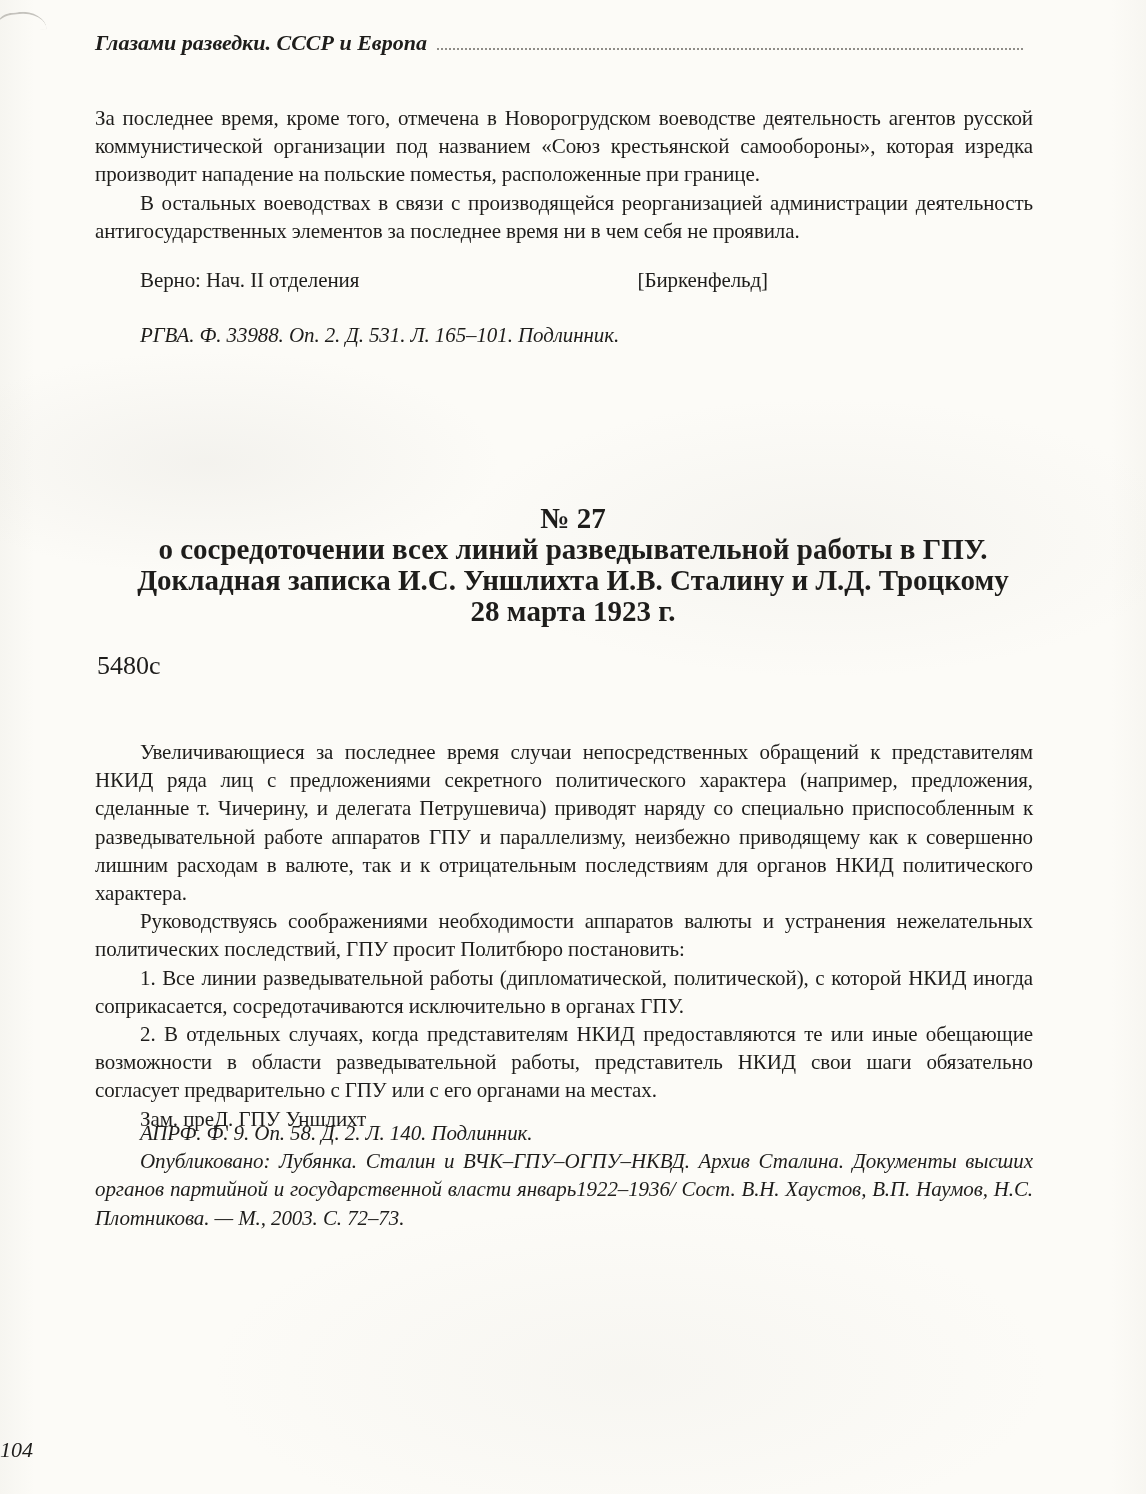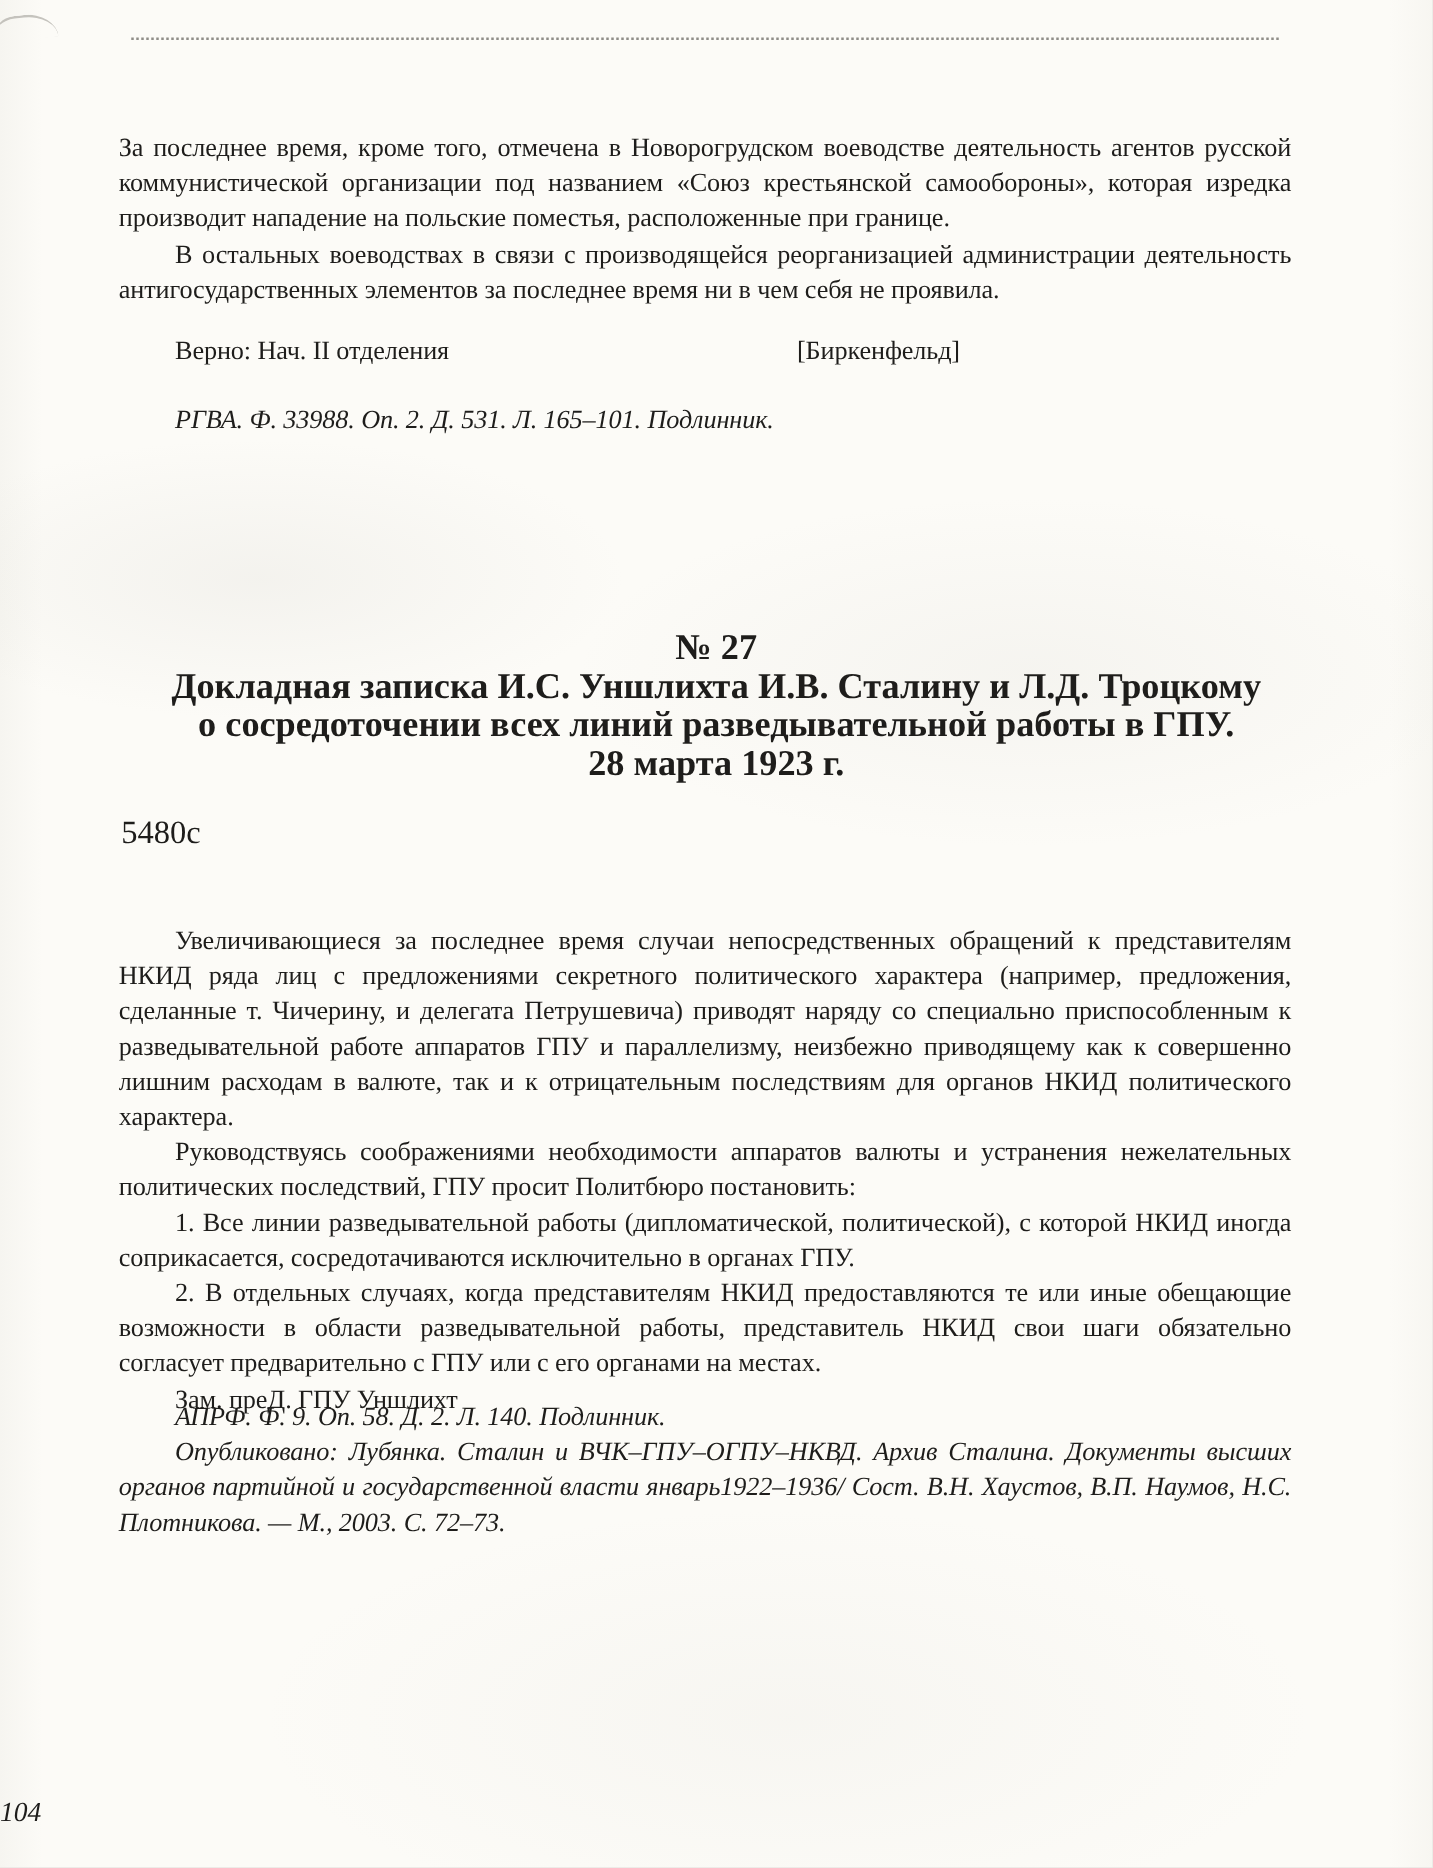--- a/index.html
+++ b/index.html
@@ -109,37 +109,38 @@
   }
 </style>
 </head>
 <body>
 
 <div class="page">
 
   <div class="scan-mark"></div>
 
   <header class="running-header">
+    <span>Глазами разведки. СССР и Европа</span>
     <span class="rh-rule"></span>
   </header>
 
   <section class="text-col doc-prev">
     <p>За последнее время, кроме того, отмечена в Новорогрудском воеводстве деятельность агентов русской коммунистической организации под названием «Союз крестьянской самообороны», которая изредка производит нападение на польские поместья, расположенные при границе.</p>
     <p class="indent">В остальных воеводствах в связи с производящейся реорганизацией администрации деятельность антигосударственных элементов за последнее время ни в чем себя не проявила.</p>
     <div class="cert-row">
       <span>Верно: Нач. II отделения</span>
       <span class="sig">[Биркенфельд]</span>
     </div>
     <p class="archive-line">РГВА. Ф. 33988. Оп. 2. Д. 531. Л. 165–101. Подлинник.</p>
   </section>
 
   <section class="doc27-head">
     <div>№ 27</div>
+    <div>о сосредоточении всех линий разведывательной работы в ГПУ.</div>
     <div>Докладная записка И.С. Уншлихта И.В. Сталину и Л.Д. Троцкому</div>
-    <div>о сосредоточении всех линий разведывательной работы в ГПУ.</div>
     <div>28 марта 1923 г.</div>
   </section>
 
   <div class="doc-code">5480с</div>
 
   <section class="text-col doc27-body">
     <p class="indent">Увеличивающиеся за последнее время случаи непосредственных обращений к представителям НКИД ряда лиц с предложениями секретного политического характера (например, предложения, сделанные т. Чичерину, и делегата Петрушевича) приводят наряду со специально приспособленным к разведывательной работе аппаратов ГПУ и параллелизму, неизбежно приводящему как к совершенно лишним расходам в валюте, так и к отрицательным последствиям для органов НКИД политического характера.</p>
     <p class="indent">Руководствуясь соображениями необходимости аппаратов валюты и устранения нежелательных политических последствий, ГПУ просит Политбюро постановить:</p>
     <p class="indent">1. Все линии разведывательной работы (дипломатической, политической), с которой НКИД иногда соприкасается, сосредотачиваются исключительно в органах ГПУ.</p>
     <p class="indent">2. В отдельных случаях, когда представителям НКИД предоставляются те или иные обещающие возможности в области разведывательной работы, представитель НКИД свои шаги обязательно согласует предварительно с ГПУ или с его органами на местах.</p>

